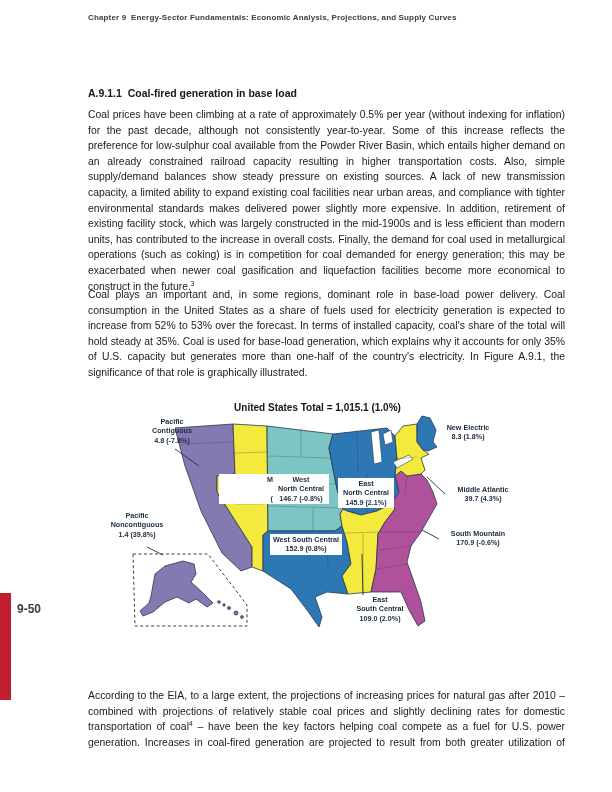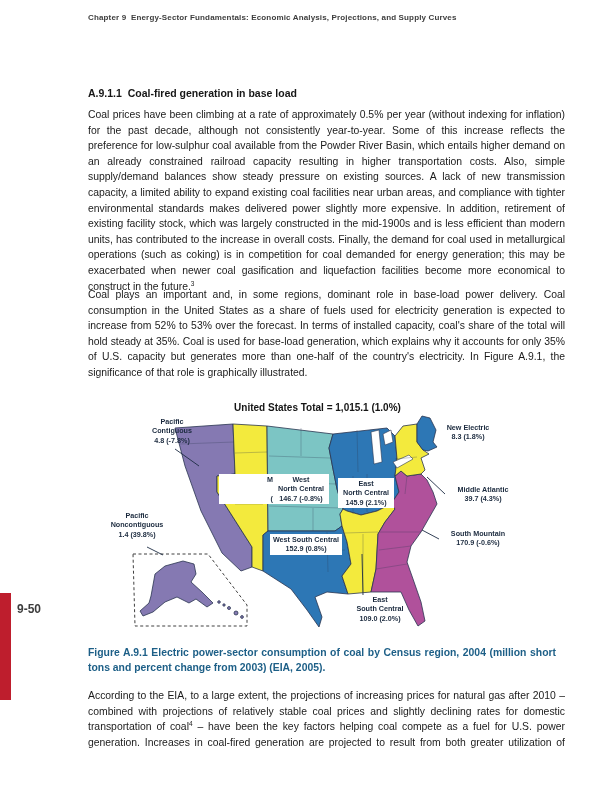--- a/index.html
+++ b/index.html
@@ -134,20 +134,19 @@
     <div class="map-label" style="left:350px;top:87px;width:76px;">
       <div>Middle Atlantic</div>
       <div>39.7 (4.3%)</div>
     </div>
     <div class="map-label" style="left:345px;top:131px;width:76px;">
       <div>South Mountain</div>
       <div>170.9 (-0.6%)</div>
     </div>
   </div>
 
-  <div class="caption" style="color: rgb(29, 95, 135);">Figure A.9.1 Electric power-sector consumption of coal by Census region, 2004 (million short tons and percent change from 2003) (EIA, 2005).</div>
 
   <div class="body-para" id="para3"><span>According to the EIA, to a large extent, the projections of increasing prices for natural gas after 2010 – combined with projections of relatively stable coal prices and slightly declining rates for domestic transportation of coal</span><sup>4</sup><span> – have been the key factors helping coal compete as a fuel for U.S. power generation. Increases in coal-fired generation are projected to result from both greater utilization of</span></div>
 
   <div class="edge-bar" style="background: rgb(190, 30, 45);"></div>
   <div class="page-number">9-50</div>
 
 </div>
 
 </body></html>

